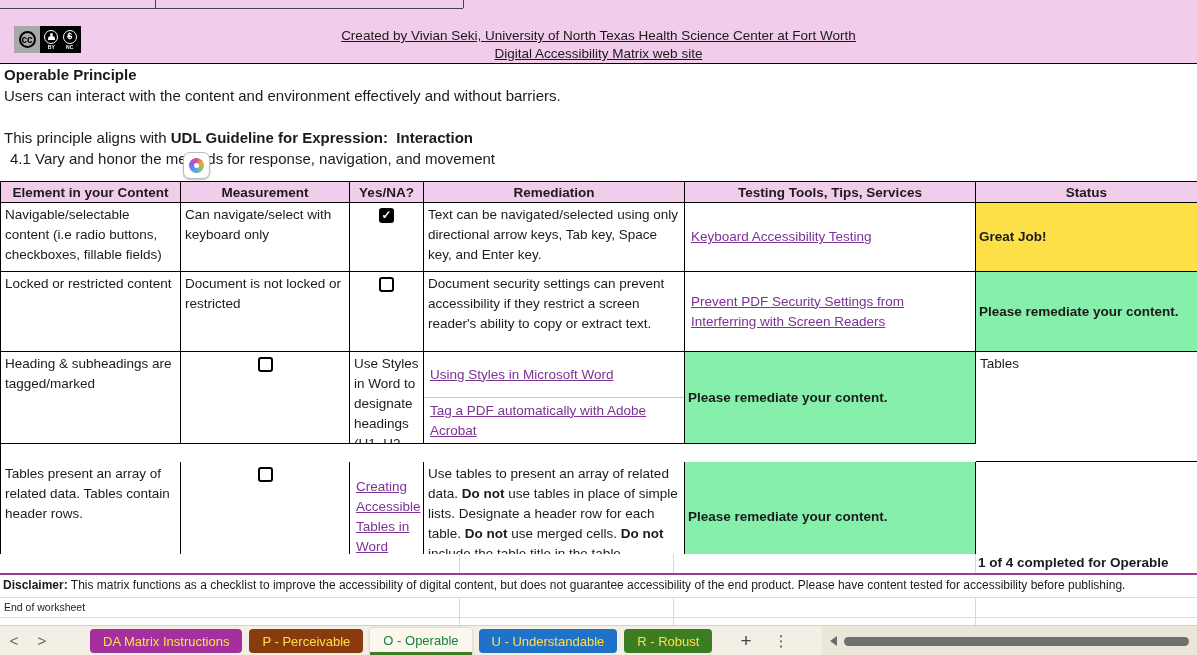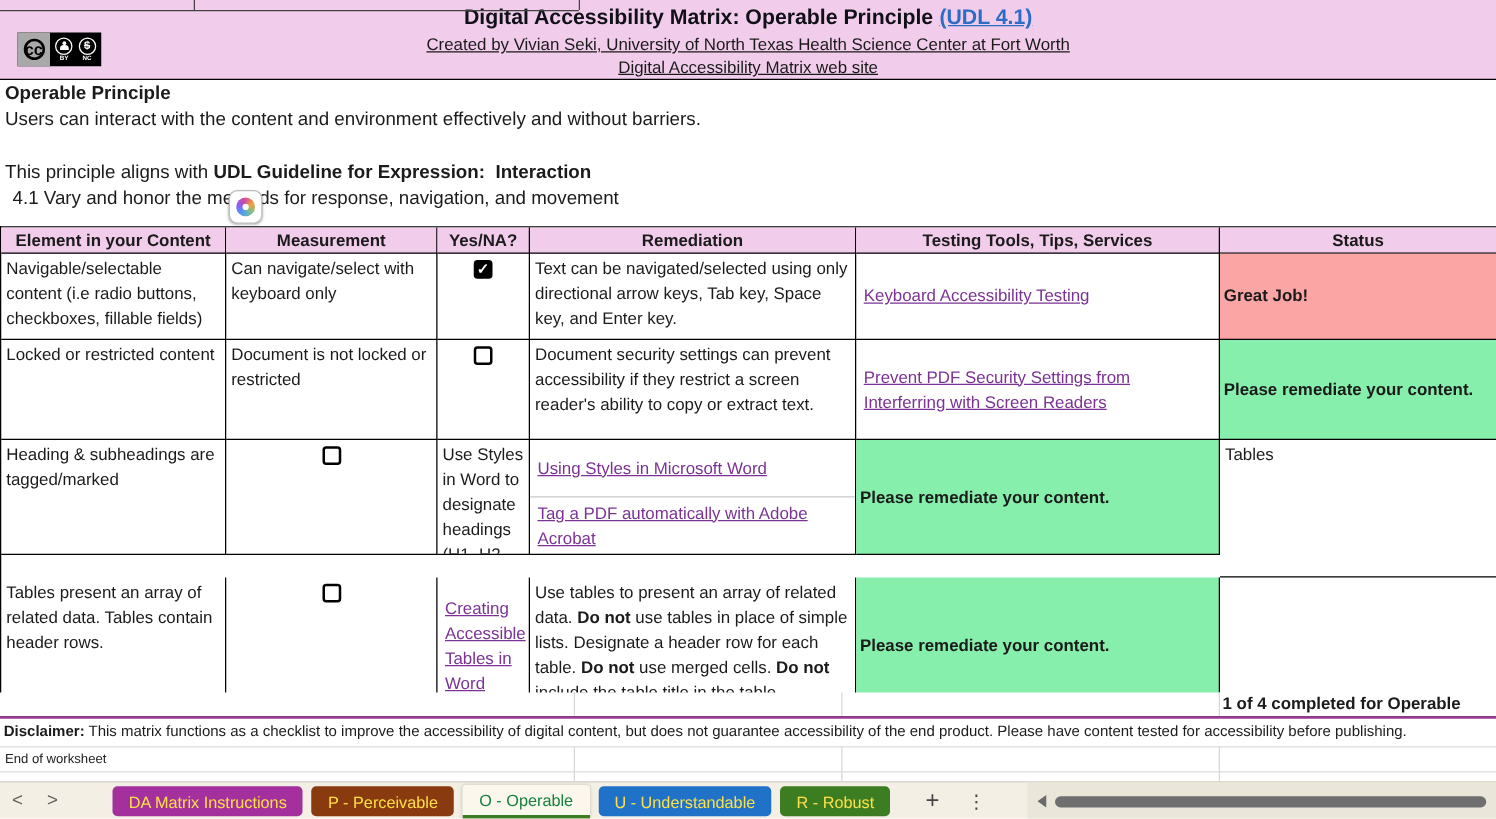--- a/index.html
+++ b/index.html
@@ -15,21 +15,21 @@
   .sub-line { top:28px; font-size:13.5px; }
   .web-line { top:46px; font-size:13.5px; }
   .dark-link { color:#1a1a1a; text-decoration:underline; cursor:pointer; }
   .corner-h { position:absolute; left:0; top:8px; width:463px; height:1px; background:#444; }
   .corner-v1 { position:absolute; left:155px; top:0; width:1px; height:8px; background:#444; }
   .corner-v2 { position:absolute; left:463px; top:0; width:1px; height:8px; background:#444; }
 
   
   .cc-badge { position:absolute; left:14px; top:26px; width:67px; height:27px; display:flex; background:#000; cursor:pointer; }
   .cc-left { width:26px; background:#a9a9a9; display:flex; align-items:center; justify-content:center; }
-  .cc-circle { width:17px; height:17px; border:2px solid #000; border-radius:50%; display:flex; align-items:center; justify-content:center; font-size:13px; font-weight:bold; color:#000; }
+  .cc-circle { width:17px; height:17px; border:2px solid #000; border-radius:50%; display:flex; align-items:center; justify-content:center; font-size:10px; font-weight:bold; color:#000; }
   .cc-right { flex:1; display:flex; align-items:center; justify-content:space-evenly; }
   .cc-ic { display:flex; flex-direction:column; align-items:center; }
   .cc-ring { width:14px; height:14px; border:1.5px solid #fff; border-radius:50%; display:flex; flex-direction:column; align-items:center; justify-content:center; color:#fff; }
   .person-head { width:3px; height:3px; border-radius:50%; background:#fff; margin-bottom:0.5px; }
   .person-body { width:7px; height:4px; border-radius:3px 3px 0 0; background:#fff; }
   .nc-glyph { font-size:9px; font-weight:bold; text-decoration:line-through; line-height:9px; }
   .cc-lab { font-size:5px; color:#fff; font-weight:bold; line-height:6px; }
 
   
   .intro { position:absolute; left:0; top:64px; width:1197px; height:117px; background:#fff; }
@@ -49,21 +49,21 @@
   .r1 { height:69px; } .r2 { height:80px; } .r3 { height:92px; } .r4 { height:110px; }
   .chk-cell { display:flex; justify-content:center; align-items:flex-start; padding-top:5px; }
   .cb { width:15px; height:15px; cursor:pointer; }
   .cb-on { background:#000; border-radius:3px; color:#fff; font-size:12px; font-weight:bold; line-height:15px; text-align:center; }
   .cb-off { background:#fff; border:2px solid #000; border-radius:3px; }
   .tools-cell { display:flex; align-items:center; padding:2px 6px; }
   .tools-split { flex-direction:column; align-items:stretch; padding:0; }
   .tools-half { flex:1; display:flex; align-items:center; padding:0 6px; }
   .tools-half:first-child { border-bottom:1px solid #c9c9c9; }
   .status-cell { display:flex; align-items:center; font-weight:bold; padding:2px 3px; }
-  .st-green { background:#fca5a5; }
+  .st-green { background:#fde047; }
   .st-pink { background:#86efac; }
   a.plink, .plink { color:#7b3294; text-decoration:underline; cursor:pointer; }
   .b { font-weight:bold; }
 
   
   .summary-row { position:absolute; left:0; top:554px; width:1197px; height:19px; background:#fff; }
   .summary-text { position:absolute; left:978px; top:1px; font-size:13.5px; font-weight:bold; }
   .vgrid { position:absolute; top:0; width:1px; background:#d8d8d8; }
   .magenta-line { position:absolute; left:0; top:573px; width:1197px; height:2px; background:#9c3b93; }
   .disclaimer { position:absolute; left:3px; top:578px; width:1190px; font-size:12px; }
@@ -102,23 +102,20 @@
           <div class="cc-lab">BY</div>
         </div>
         <div class="cc-ic">
           <div class="cc-ring">
               <span class="nc-glyph">$</span>
             </div>
           <div class="cc-lab">NC</div>
         </div>
       </div>
     </div>
-    <div class="banner-line title-line">
-      <span>Digital Accessibility Matrix: Operable Principle</span><span class="title-link">(UDL 4.1)</span>
-    </div>
     <div class="banner-line sub-line">
       <span class="dark-link">Created by Vivian Seki, University of North Texas Health Science Center at Fort Worth</span>
     </div>
     <div class="banner-line web-line">
       <span class="dark-link">Digital Accessibility Matrix web site</span>
     </div>
     <div class="corner-h"></div>
     <div class="corner-v1"></div>
     <div class="corner-v2"></div>
   </div>

